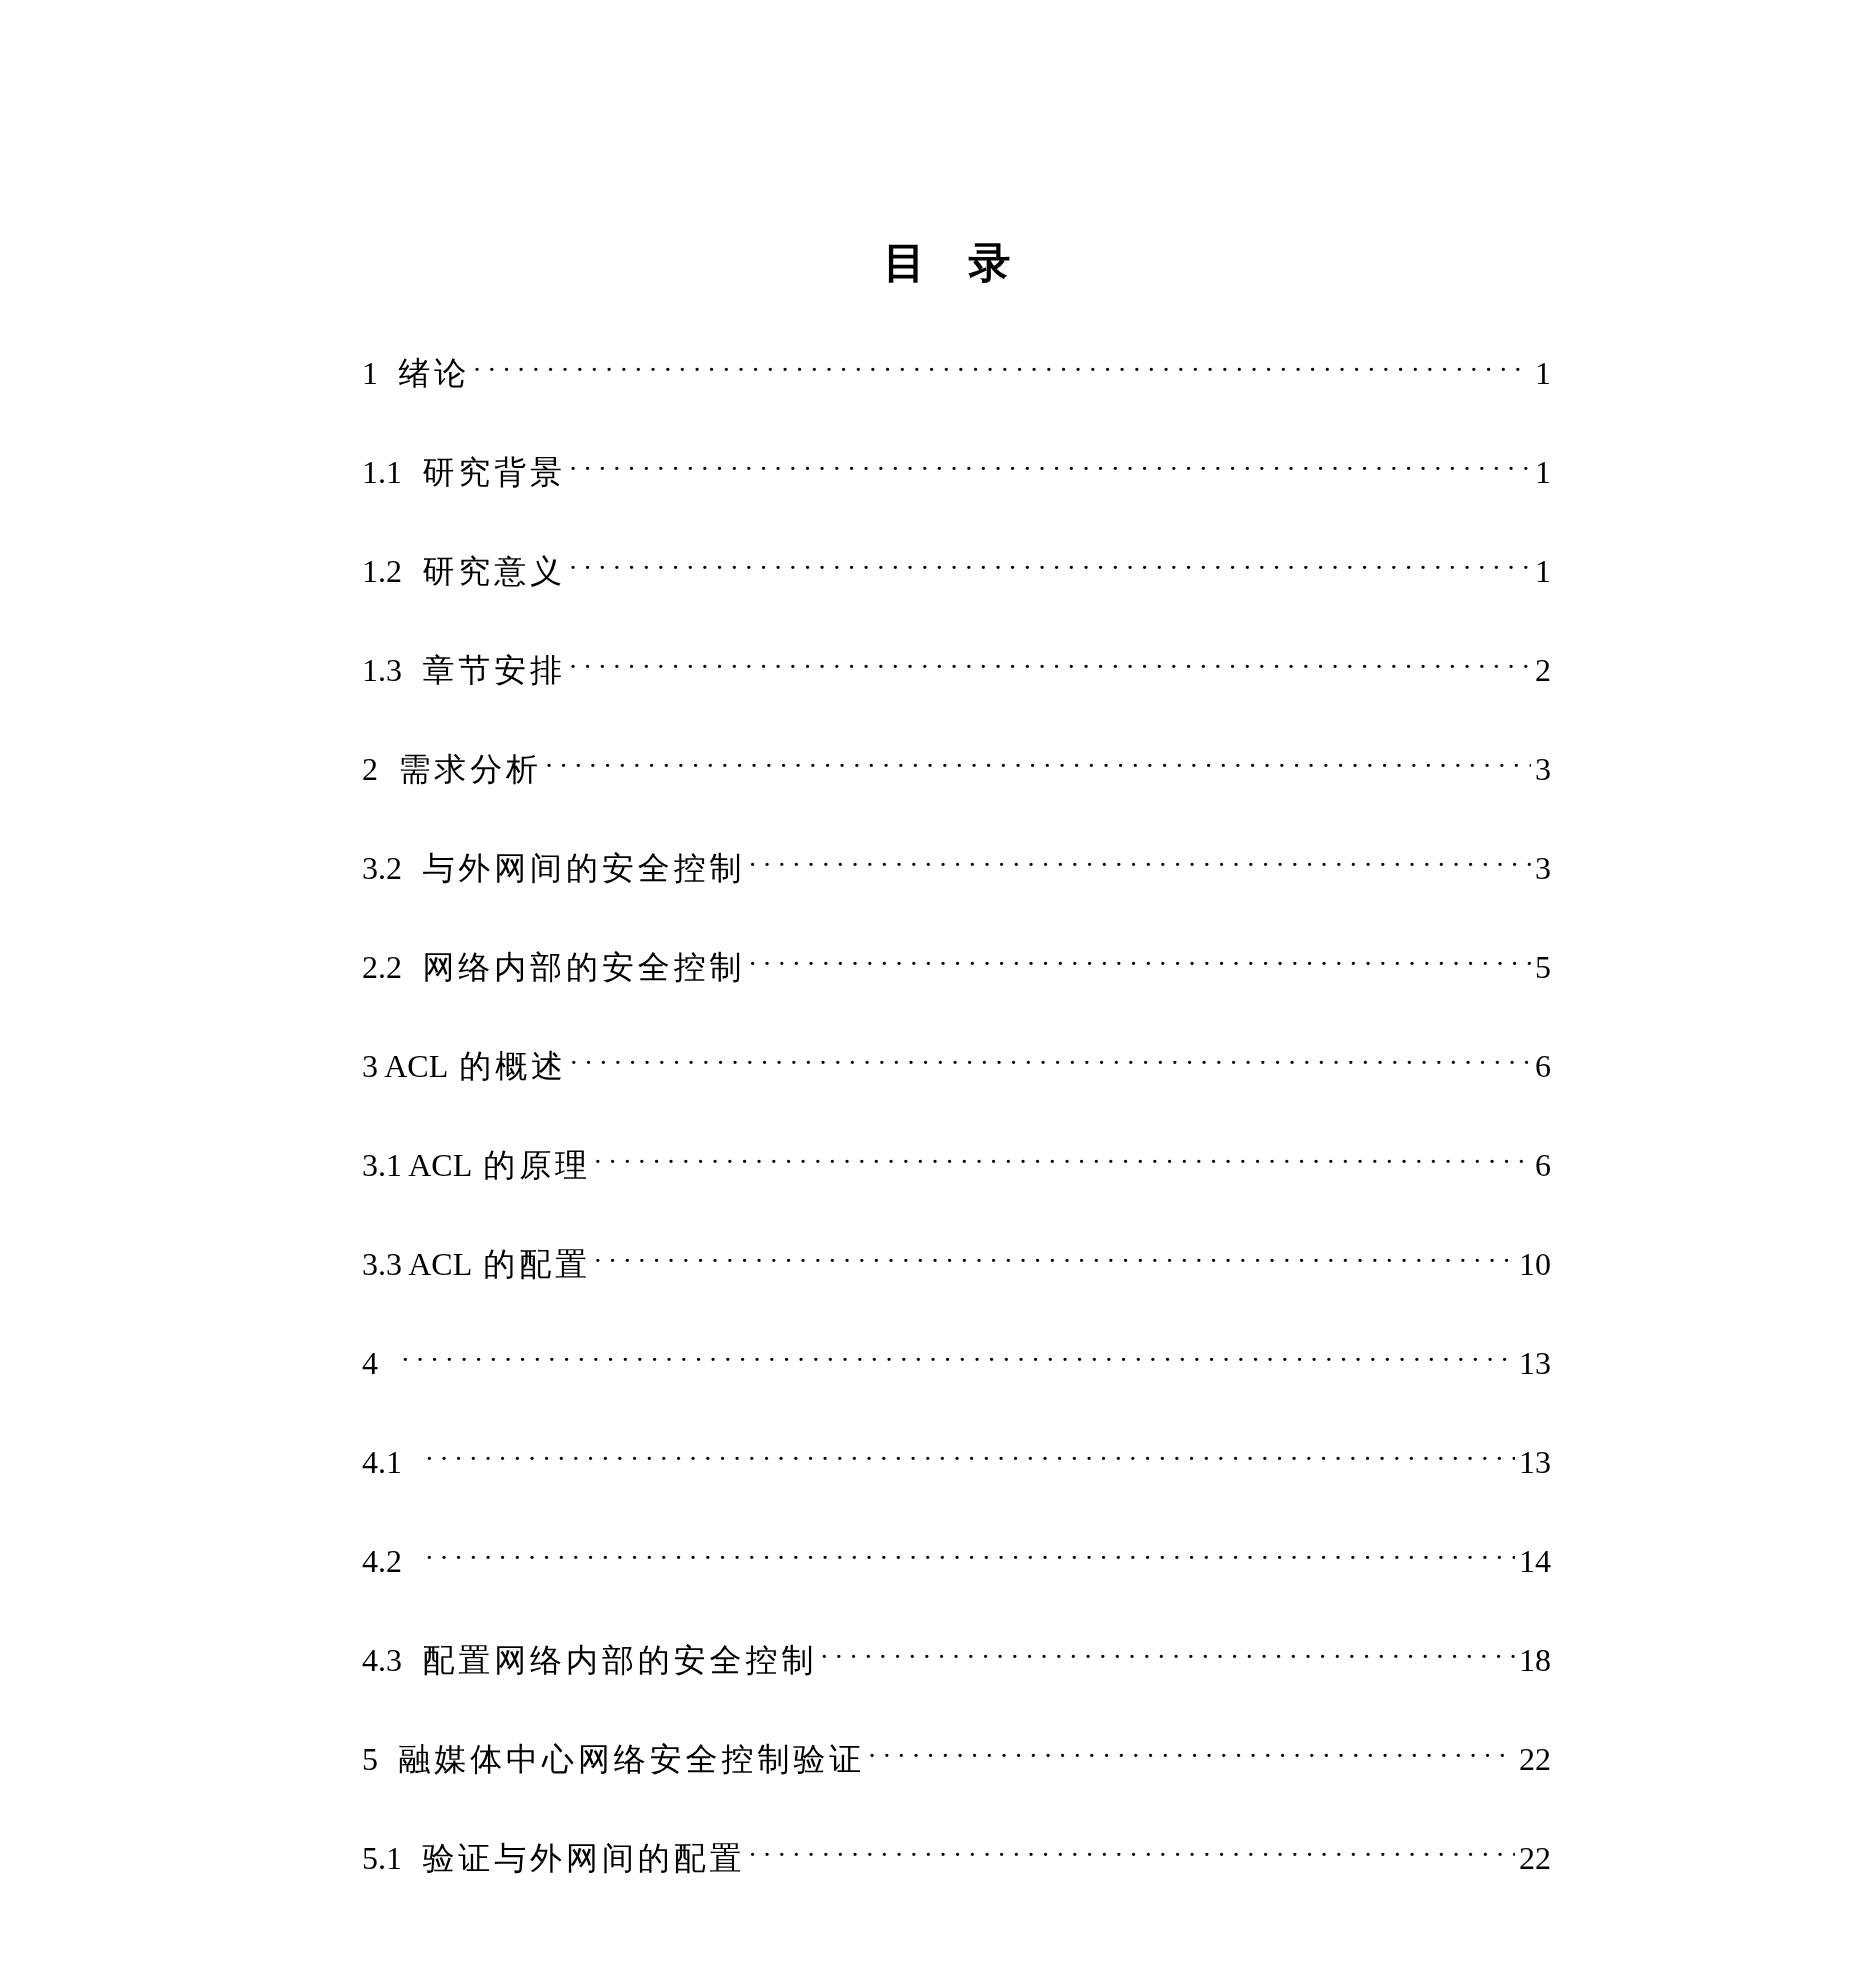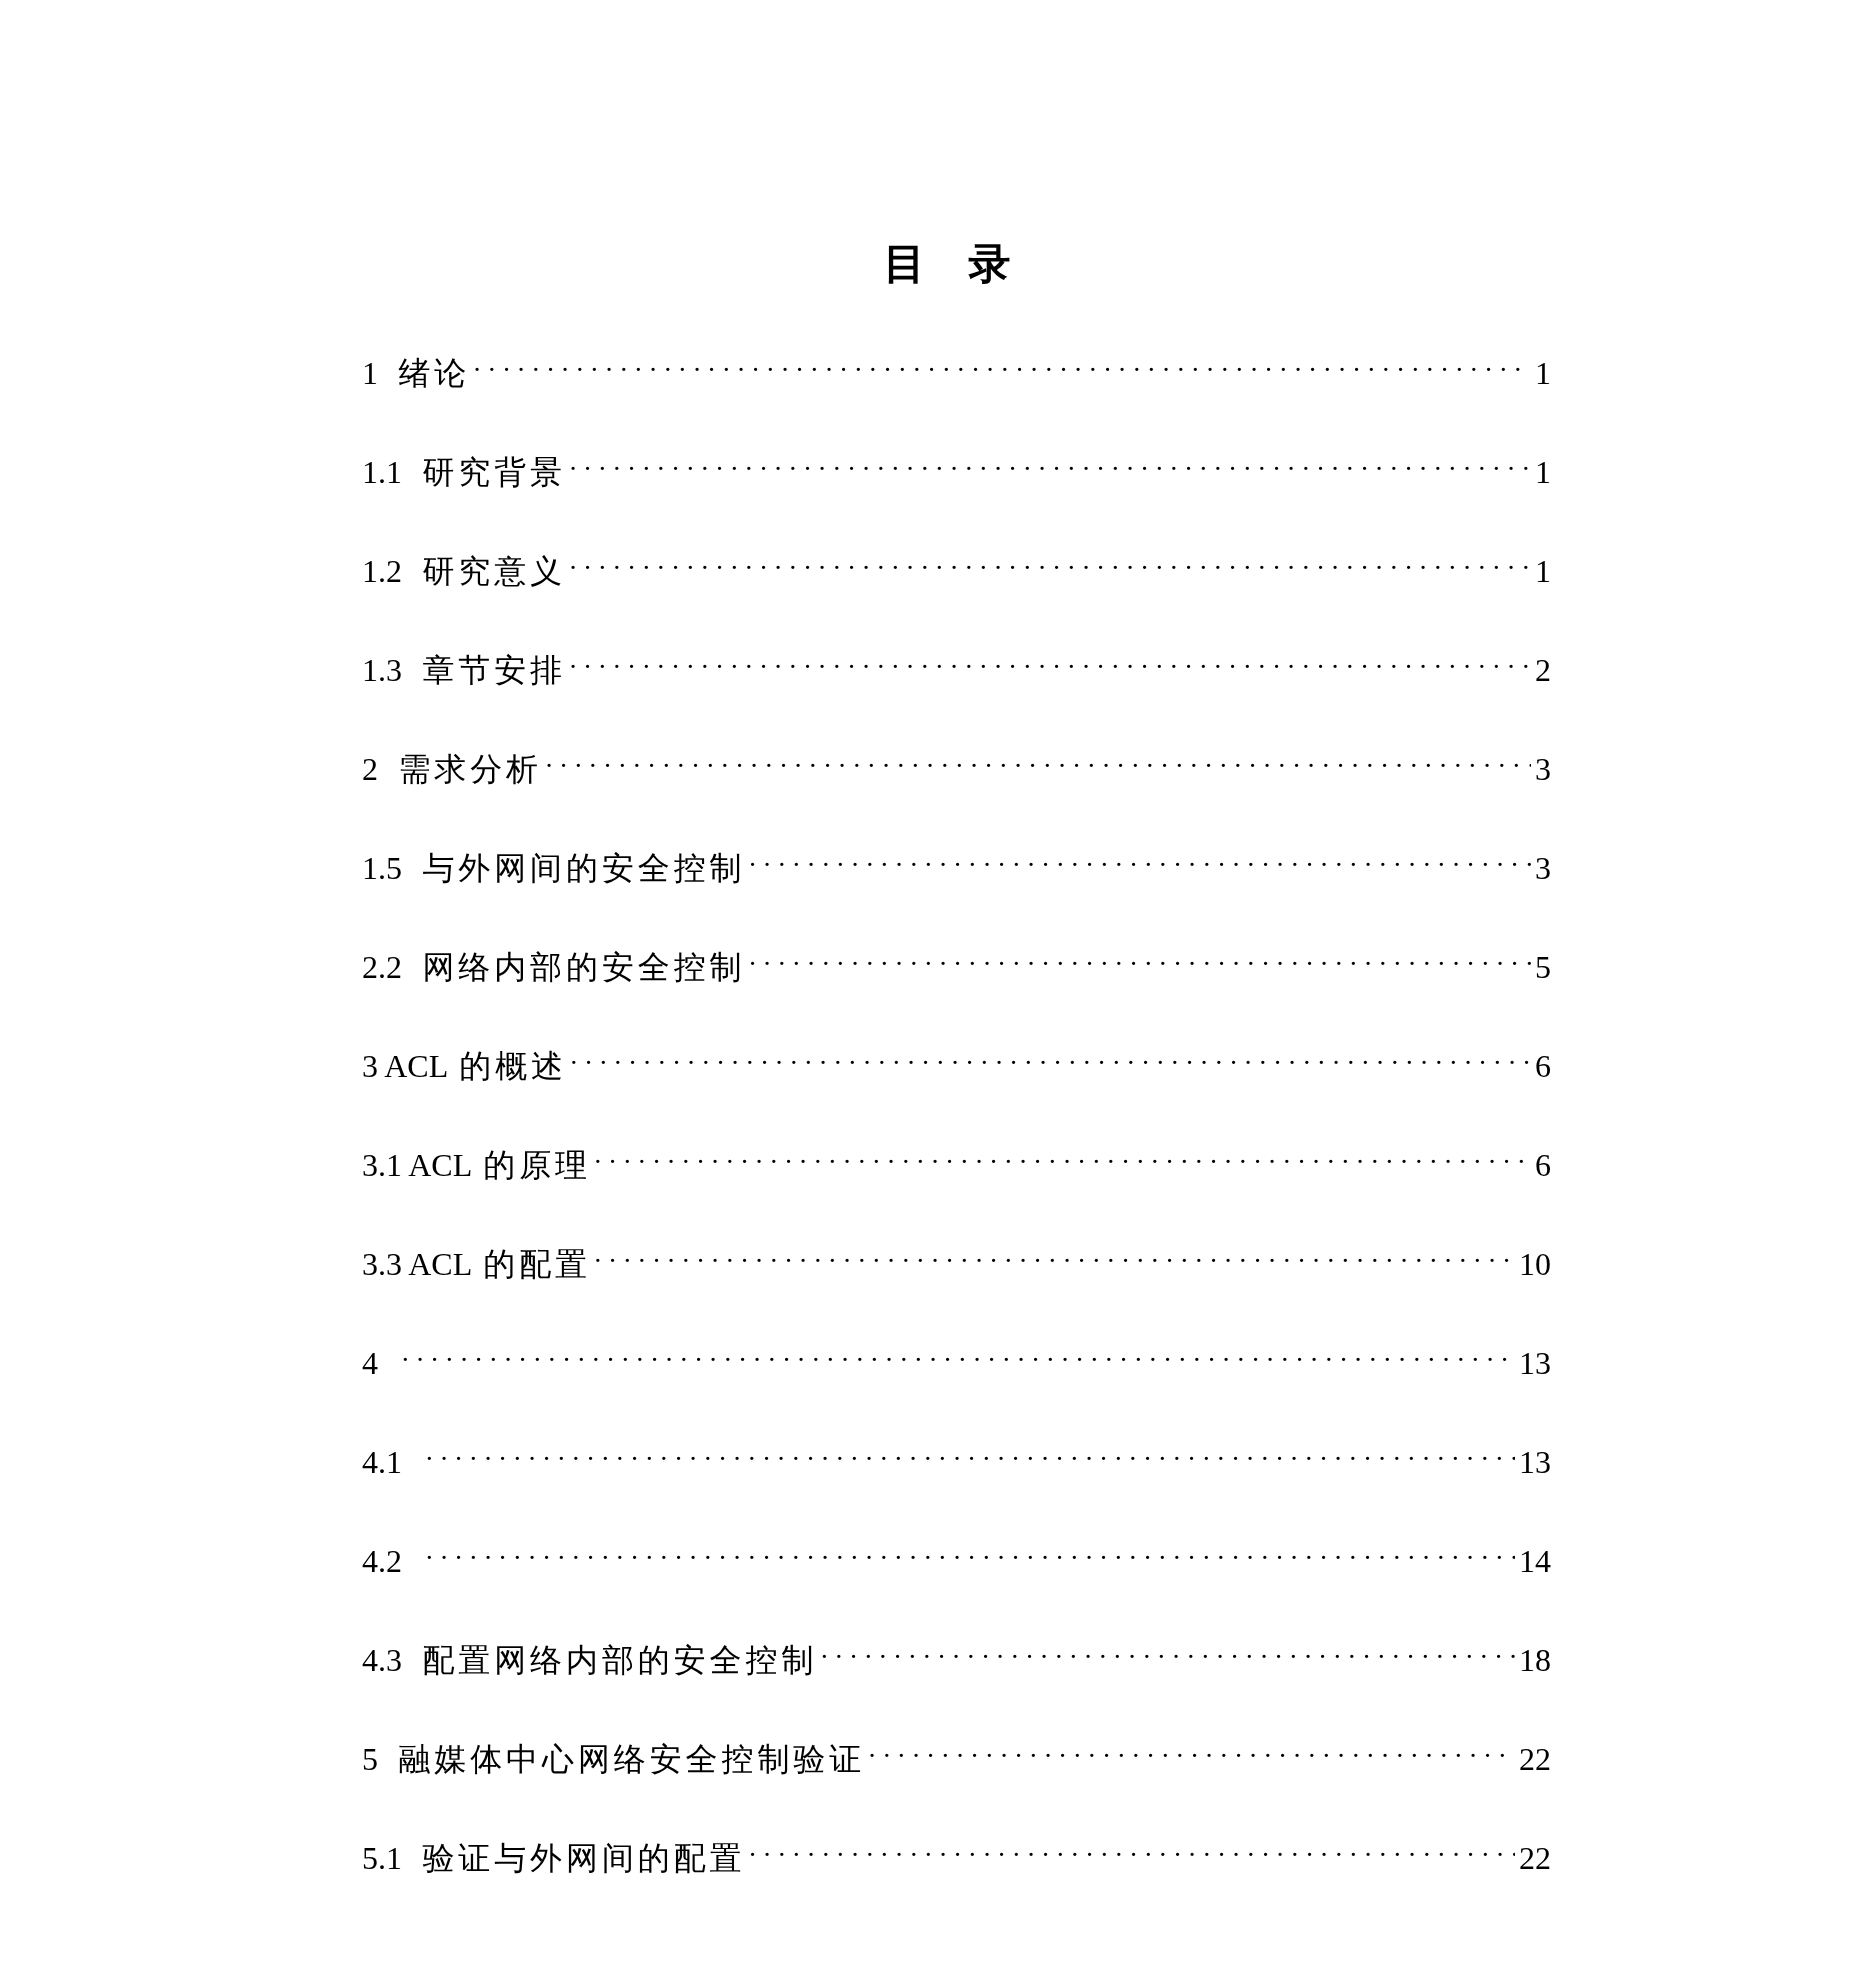--- a/index.html
+++ b/index.html
@@ -20,21 +20,21 @@
       width: 1872px;
       height: 2647px;
       background: #ffffff;
     }
     .toc-title {
       position: absolute;
       top: 236px;
       left: 0;
       width: 100%;
       text-align: center;
-      font-family: Liberation Sans, sans-serif;
+      font-family: Liberation Serif, serif;
       font-weight: bold;
       font-size: 42px;
       line-height: 55px;
       letter-spacing: 43px;
       padding-left: 65px;
       box-sizing: border-box;
     }
     .toc-list {
       position: absolute;
       left: 362px;
@@ -115,21 +115,21 @@
       <span class="toc-leader"></span>
       <span class="toc-page">2</span>
     </li>
     <li class="toc-entry">
       <span class="toc-num">2</span>
       <span class="toc-text">需求分析</span>
       <span class="toc-leader"></span>
       <span class="toc-page">3</span>
     </li>
     <li class="toc-entry">
-      <span class="toc-num">1.5</span>
+      <span class="toc-num">3.2</span>
       <span class="toc-text">与外网间的安全控制</span>
       <span class="toc-leader"></span>
       <span class="toc-page">3</span>
     </li>
     <li class="toc-entry">
       <span class="toc-num">2.2</span>
       <span class="toc-text">网络内部的安全控制</span>
       <span class="toc-leader"></span>
       <span class="toc-page">5</span>
     </li>

